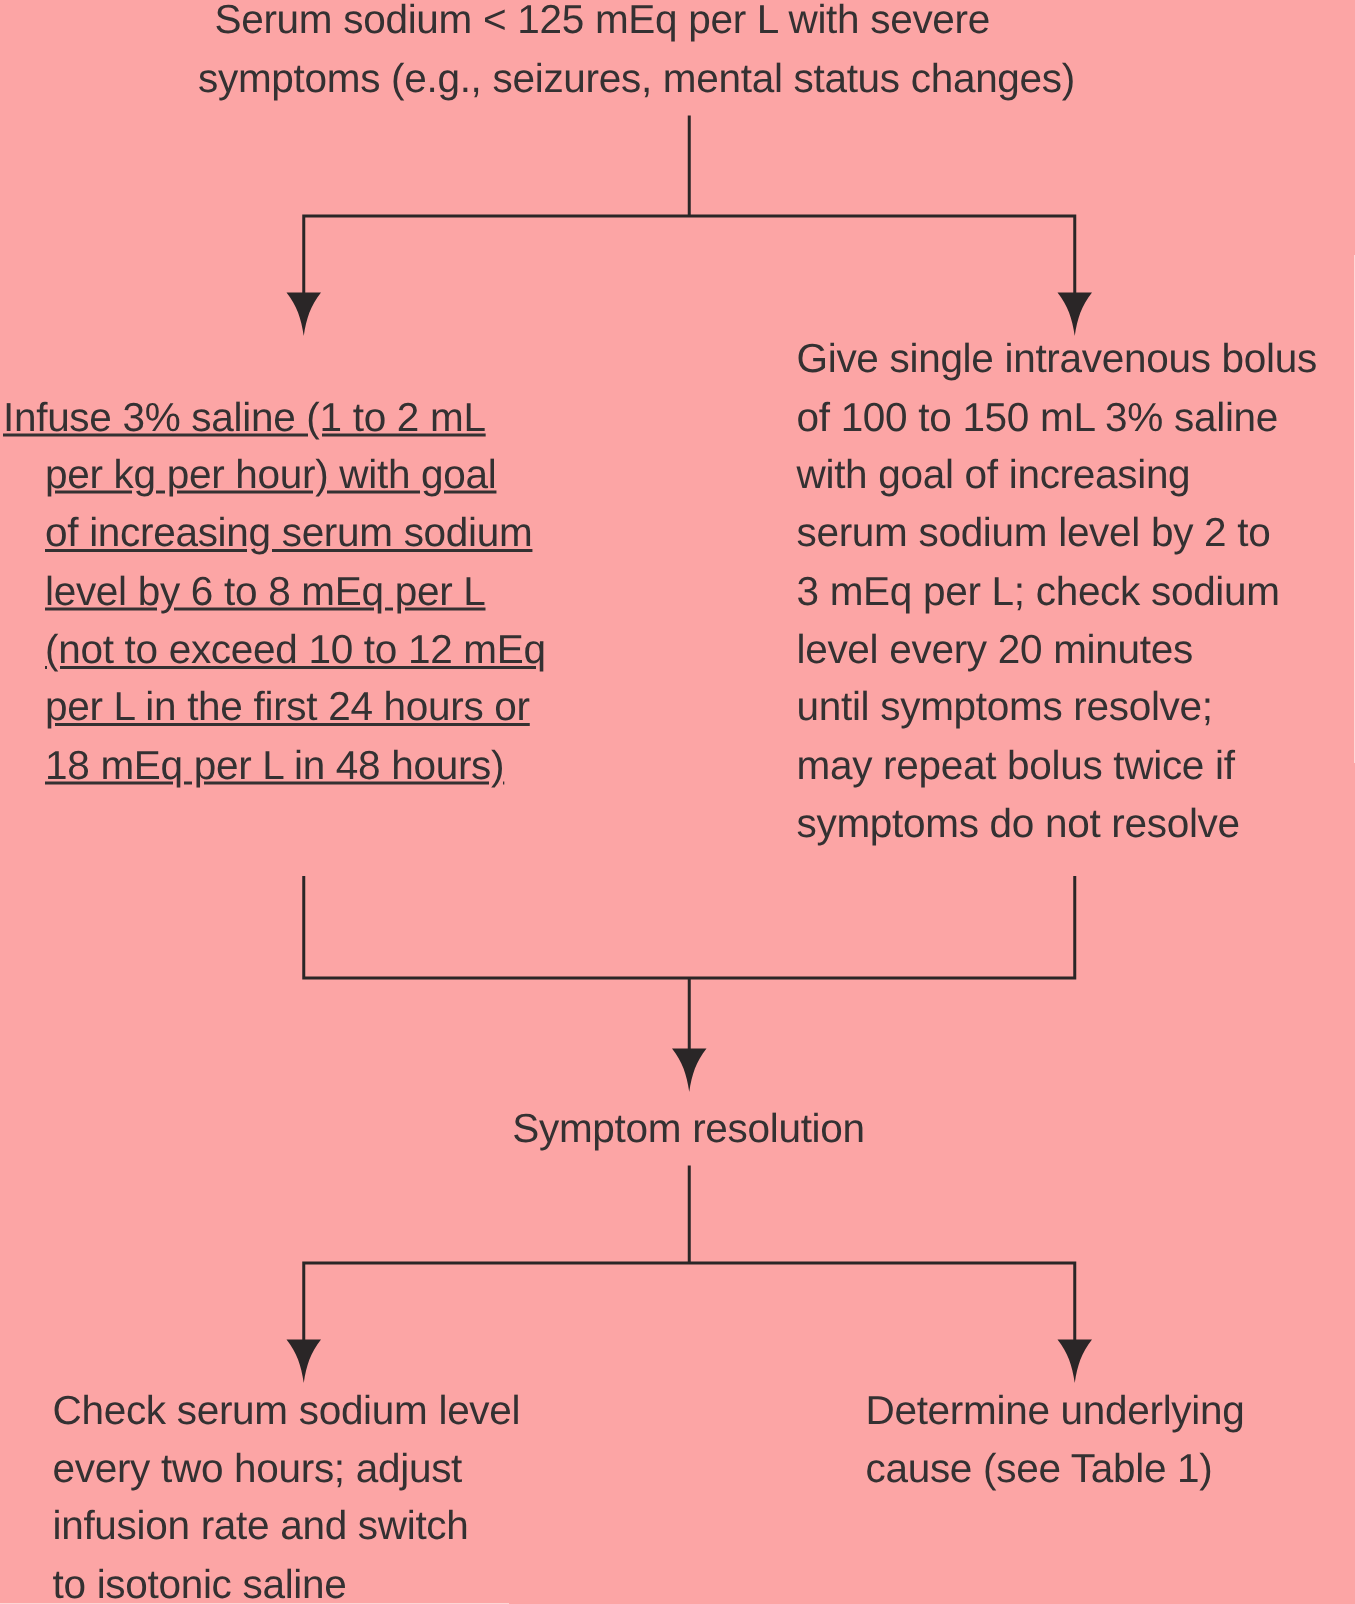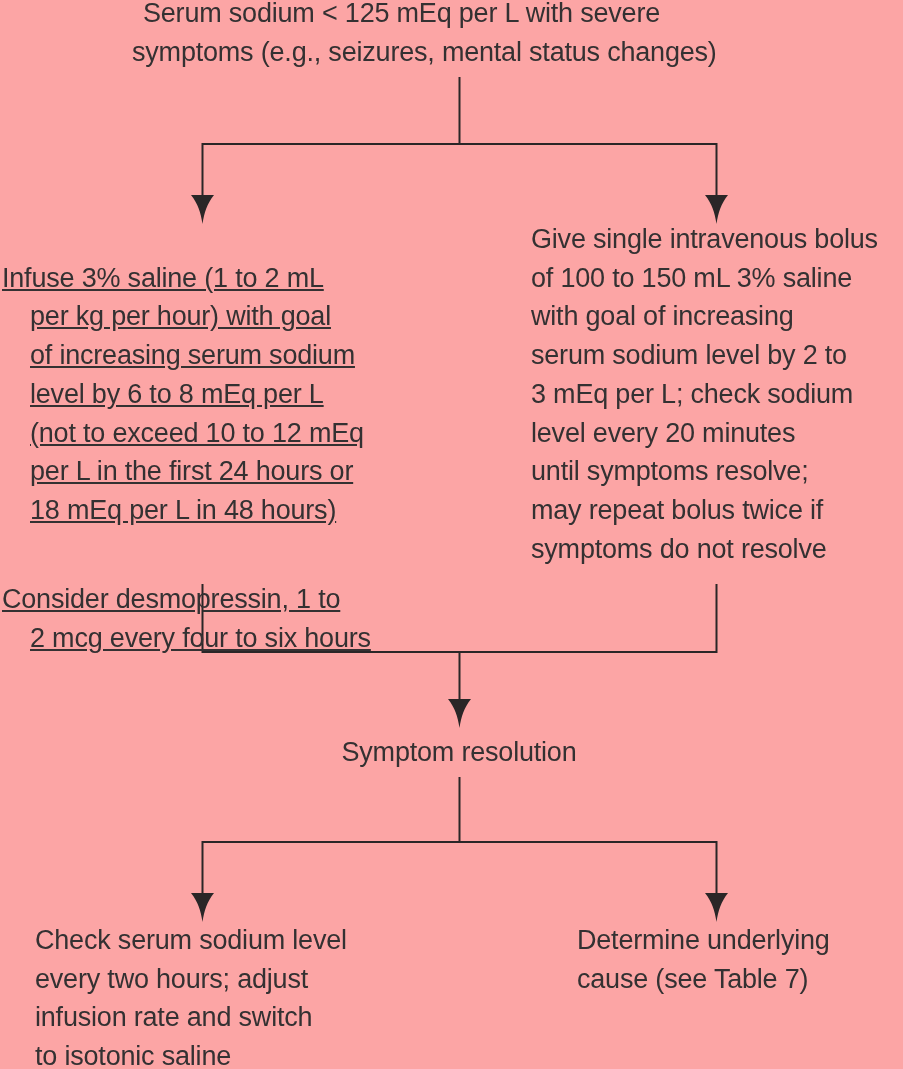--- a/index.html
+++ b/index.html
@@ -108,37 +108,35 @@
 symptoms (e.g., seizures, mental status changes)</div>
 
   <div class="node left-branch">
     <p class="hang">Infuse 3% saline (1 to 2 mL
 per kg per hour) with goal
 of increasing serum sodium
 level by 6 to 8 mEq per L
 (not to exceed 10 to 12 mEq
 per L in the first 24 hours or
 18 mEq per L in 48 hours)</p>
-    <p class="hang">Consider desmopressin, 1 to
-2 mcg every four to six hours</p>
   </div>
 
   <div class="node right-branch">Give single intravenous bolus
 of 100 to 150 mL 3% saline
 with goal of increasing
 serum sodium level by 2 to
 3 mEq per L; check sodium
 level every 20 minutes
 until symptoms resolve;
 may repeat bolus twice if
 symptoms do not resolve</div>
 
   <div class="node merge-label">Symptom resolution</div>
 
   <div class="node outcome-left">Check serum sodium level
 every two hours; adjust
 infusion rate and switch
 to isotonic saline</div>
 
   <div class="node outcome-right">Determine underlying
-cause (see Table 7)</div>
+cause (see Table 1)</div>
 
 </div>
 
 </body></html>

